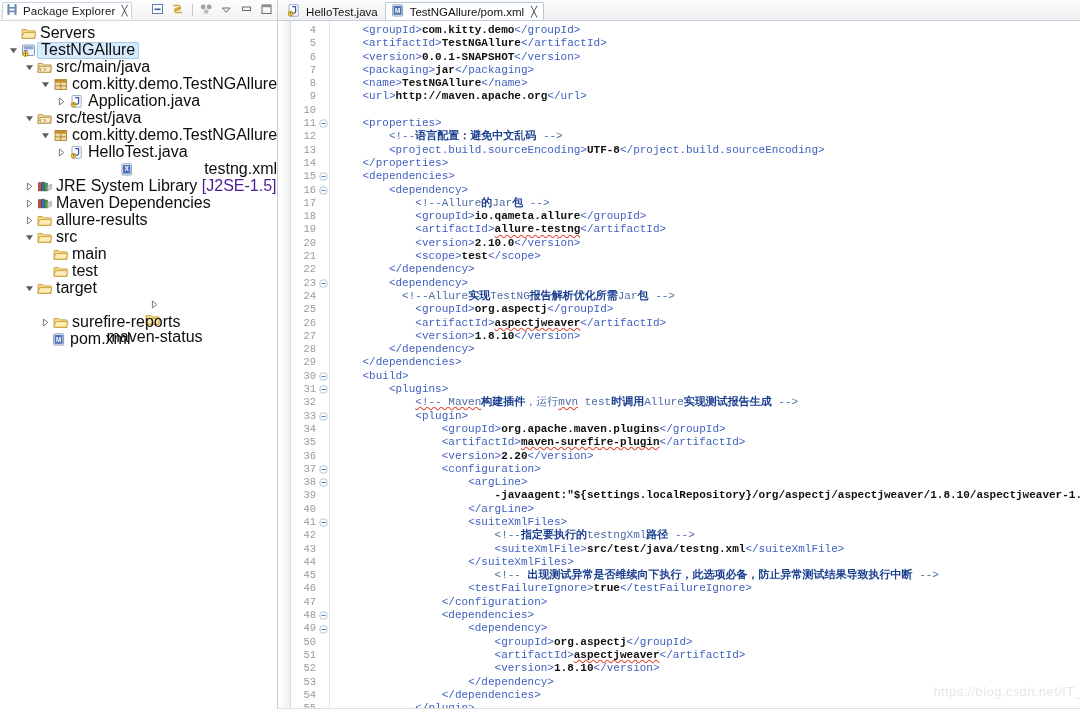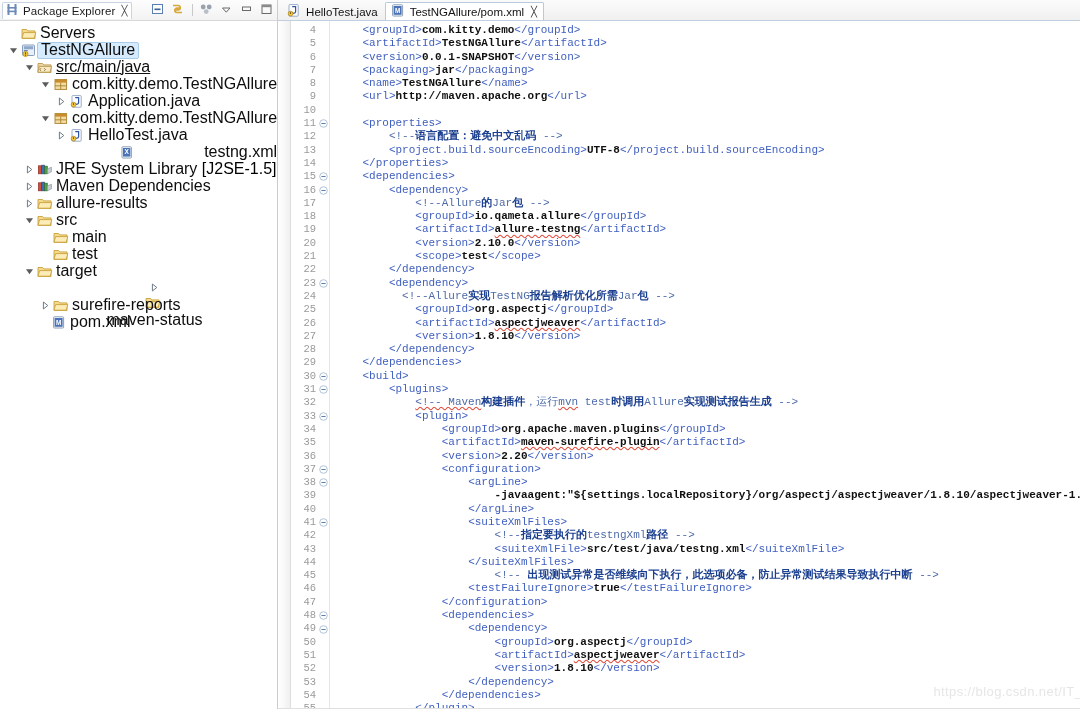--- a/index.html
+++ b/index.html
@@ -85,21 +85,21 @@
     display: flex; align-items: center; justify-content: center;
   }
   .row .arrow svg { display: block; }
   .row .ico {
     width: 17px; height: 16px;
     flex: 0 0 17px;
     margin-right: 3px;
     display: flex; align-items: center; justify-content: center;
   }
   .row .lbl { font-size: 16px; color: #0d0d0d; }
-  .row .lbl.dim { color: #000000; }
+  .row .lbl.dim { color: #4c1d95; }
   .row.sel .lbl-wrap {
     background: #d6ebfd;
     border: 1px solid #a8cbe8;
     border-radius: 2px;
     padding: 0 3px;
     margin-left: -3px;
     line-height: 14px;
   }
   .lbl-wrap { display: inline-block; }
 
@@ -304,21 +304,21 @@
               <rect x="1.5" y="2" width="12" height="10.5" rx="1" fill="#eaf0fa" stroke="#7b93b8" stroke-width="0.9"></rect>
               <rect x="2.8" y="3.2" width="9.4" height="3.1" fill="#8fa8c9"></rect>
               <rect x="2.8" y="7" width="4" height="1.3" fill="#6e86a8"></rect>
               <circle cx="4.5" cy="11" r="2.6" fill="#f2c437" stroke="#b08c17" stroke-width="0.7"></circle>
               <rect x="4.1" y="9.4" width="0.9" height="2" fill="#5a4404"></rect>
               <rect x="4.1" y="11.9" width="0.9" height="0.9" fill="#5a4404"></rect>
             </svg>
           </span>
           <span class="lbl-wrap"><span class="lbl">TestNGAllure</span></span>
         </div>
-        <div class="row" style="padding-left: 22px; text-decoration: underline;">
+        <div class="row" style="padding-left: 22px;">
           <span class="arrow">
             <svg width="9" height="9" viewBox="0 0 9 9">
               <path d="M1 2.2 L8 2.2 L4.5 7.2 Z" fill="#5c5c5c"></path>
             </svg>
           </span>
           <span class="ico">
             <svg width="16" height="15" viewBox="0 0 16 15">
               <path d="M1 3.5 h4.6 l1.2 1.4 h7.2 v7.6 h-13 z" fill="#f0d6a0" stroke="#b89a52" stroke-width="0.9"></path>
               <path d="M2.4 6.4 h12.2 l-1.6 5.8 h-12.2 z" fill="#f8e9c4" stroke="#b89a52" stroke-width="0.9"></path>
               <path d="M4 8.3 l-1.2 1.2 l1.2 1.2" fill="none" stroke="#7a5f1c" stroke-width="0.9"></path>
@@ -351,20 +351,36 @@
           </span>
           <span class="ico">
             <svg width="16" height="15" viewBox="0 0 16 15">
               <rect x="3" y="1.6" width="9.2" height="11.6" rx="0.8" fill="#ffffff" stroke="#8ea3bd" stroke-width="0.9"></rect>
               <path d="M6.2 3.6 h3.4 v5 a1.9 1.9 0 0 1 -3.6 0.6" fill="none" stroke="#2f56a8" stroke-width="1.2"></path>
               <circle cx="4.6" cy="10.6" r="2.4" fill="#f2c437" stroke="#a8821a" stroke-width="0.7"></circle>
               <rect x="4.2" y="9.2" width="0.8" height="1.7" fill="#4a3802"></rect>
             </svg>
           </span>
           <span class="lbl-wrap"><span class="lbl">Application.java</span></span>
+        </div>
+        <div class="row" style="padding-left: 22px;">
+          <span class="arrow">
+            <svg width="9" height="9" viewBox="0 0 9 9">
+              <path d="M1 2.2 L8 2.2 L4.5 7.2 Z" fill="#5c5c5c"></path>
+            </svg>
+          </span>
+          <span class="ico">
+            <svg width="16" height="15" viewBox="0 0 16 15">
+              <path d="M1 3.5 h4.6 l1.2 1.4 h7.2 v7.6 h-13 z" fill="#f0d6a0" stroke="#b89a52" stroke-width="0.9"></path>
+              <path d="M2.4 6.4 h12.2 l-1.6 5.8 h-12.2 z" fill="#f8e9c4" stroke="#b89a52" stroke-width="0.9"></path>
+              <path d="M4 8.3 l-1.2 1.2 l1.2 1.2" fill="none" stroke="#7a5f1c" stroke-width="0.9"></path>
+              <path d="M7.2 8.3 l1.2 1.2 l-1.2 1.2" fill="none" stroke="#7a5f1c" stroke-width="0.9"></path>
+            </svg>
+          </span>
+          <span class="lbl-wrap"><span class="lbl">src/test/java</span></span>
         </div>
         <div class="row" style="padding-left: 38px;">
           <span class="arrow">
             <svg width="9" height="9" viewBox="0 0 9 9">
               <path d="M1 2.2 L8 2.2 L4.5 7.2 Z" fill="#5c5c5c"></path>
             </svg>
           </span>
           <span class="ico">
             <svg width="16" height="15" viewBox="0 0 16 15">
               <rect x="2" y="2.6" width="11.6" height="9.8" fill="#f3dca4" stroke="#a8822d" stroke-width="0.9"></rect>

